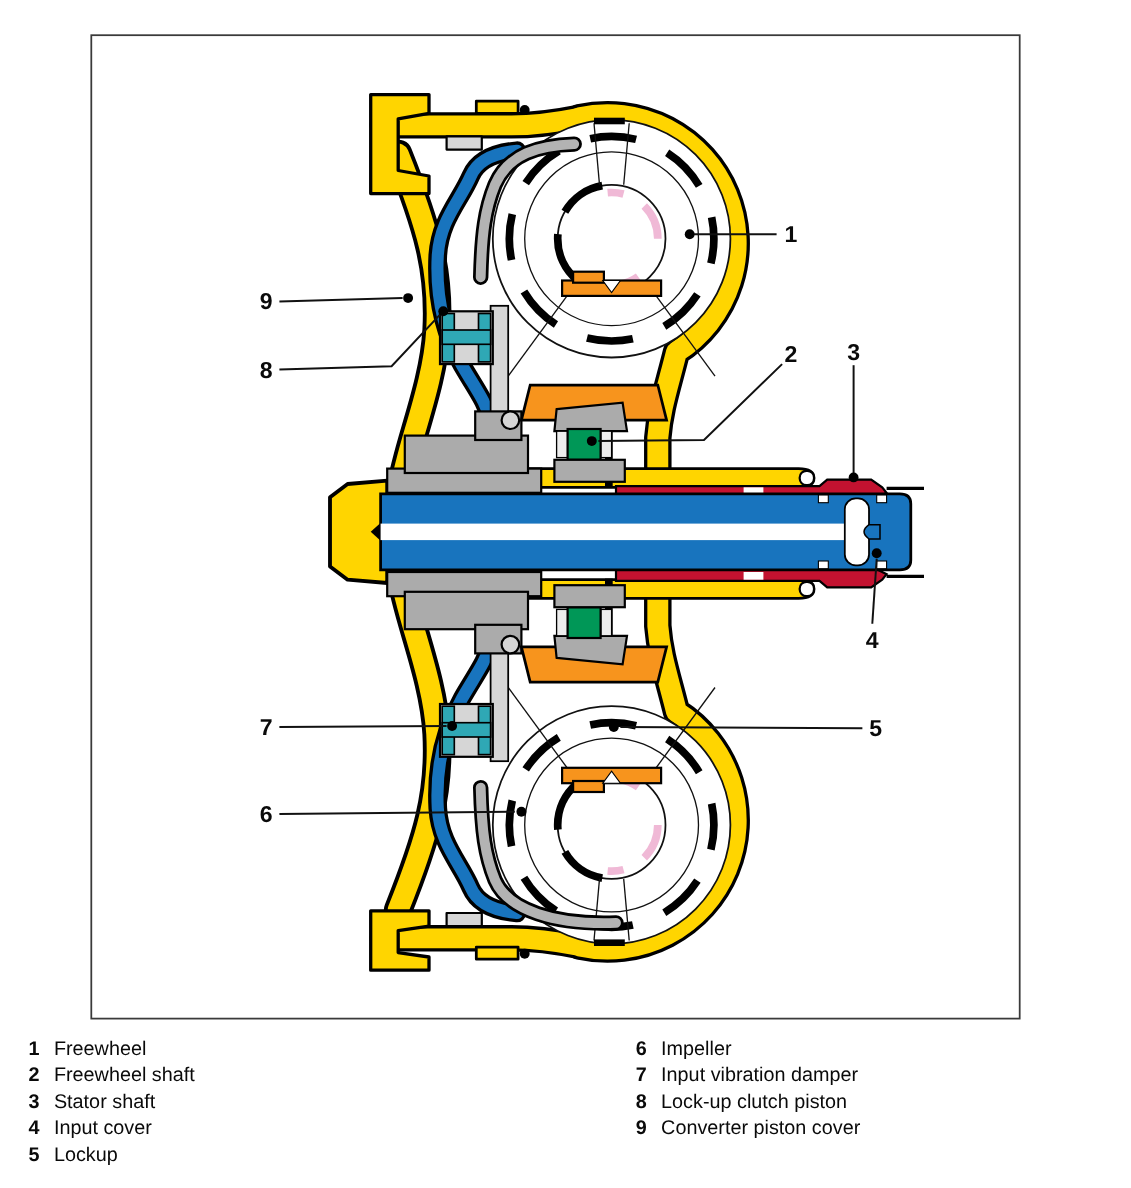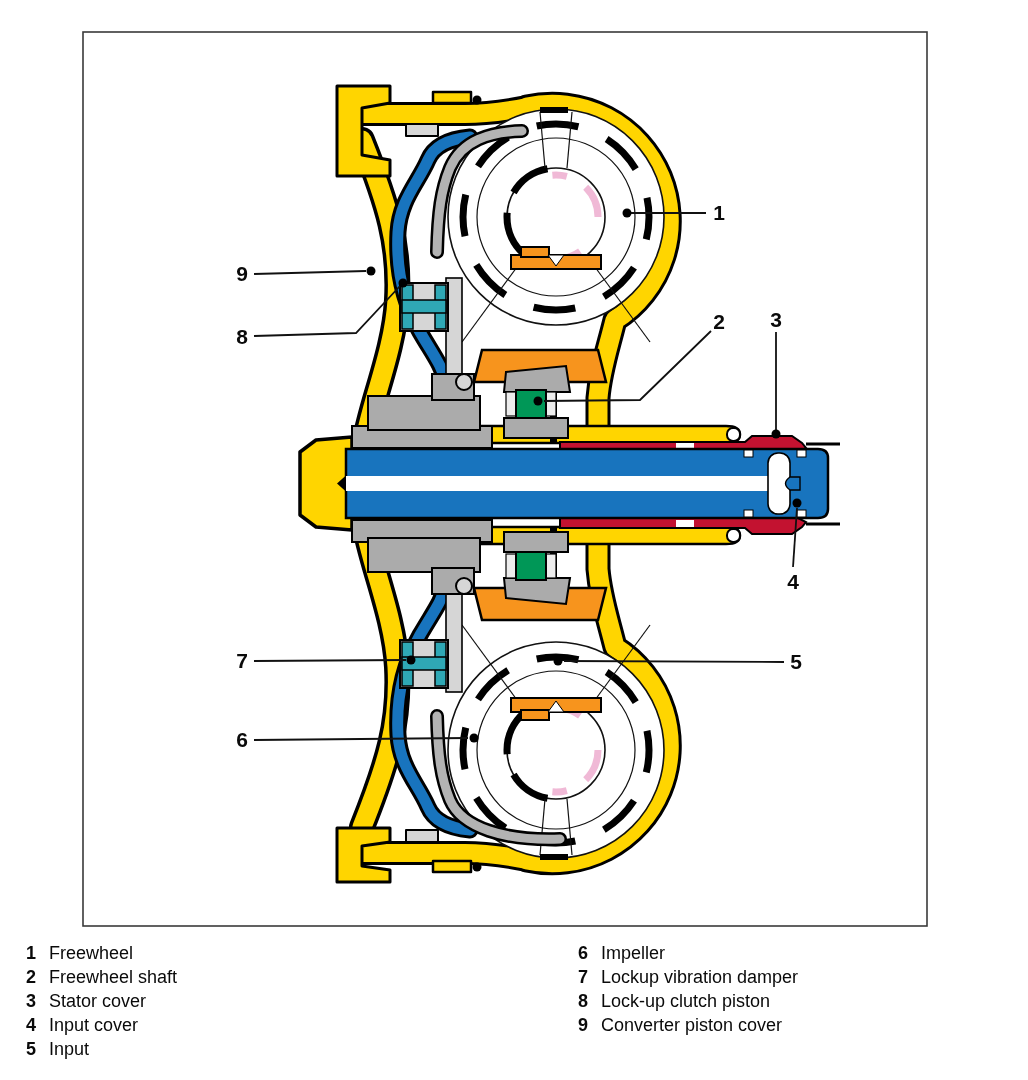--- a/index.html
+++ b/index.html
@@ -230,39 +230,39 @@
       <div class="legend-row">
         <span class="legend-num">1</span>
         <span class="legend-label">Freewheel</span>
       </div>
       <div class="legend-row">
         <span class="legend-num">2</span>
         <span class="legend-label">Freewheel shaft</span>
       </div>
       <div class="legend-row">
         <span class="legend-num">3</span>
-        <span class="legend-label">Stator cover</span>
+        <span class="legend-label">Stator shaft</span>
       </div>
       <div class="legend-row">
         <span class="legend-num">4</span>
         <span class="legend-label">Input cover</span>
       </div>
       <div class="legend-row">
         <span class="legend-num">5</span>
-        <span class="legend-label">Input</span>
+        <span class="legend-label">Lockup</span>
       </div>
     </div>
     <div class="legend-col right">
       <div class="legend-row">
         <span class="legend-num">6</span>
         <span class="legend-label">Impeller</span>
       </div>
       <div class="legend-row">
         <span class="legend-num">7</span>
-        <span class="legend-label">Lockup vibration damper</span>
+        <span class="legend-label">Input vibration damper</span>
       </div>
       <div class="legend-row">
         <span class="legend-num">8</span>
         <span class="legend-label">Lock-up clutch piston</span>
       </div>
       <div class="legend-row">
         <span class="legend-num">9</span>
         <span class="legend-label">Converter piston cover</span>
       </div>
     </div>

